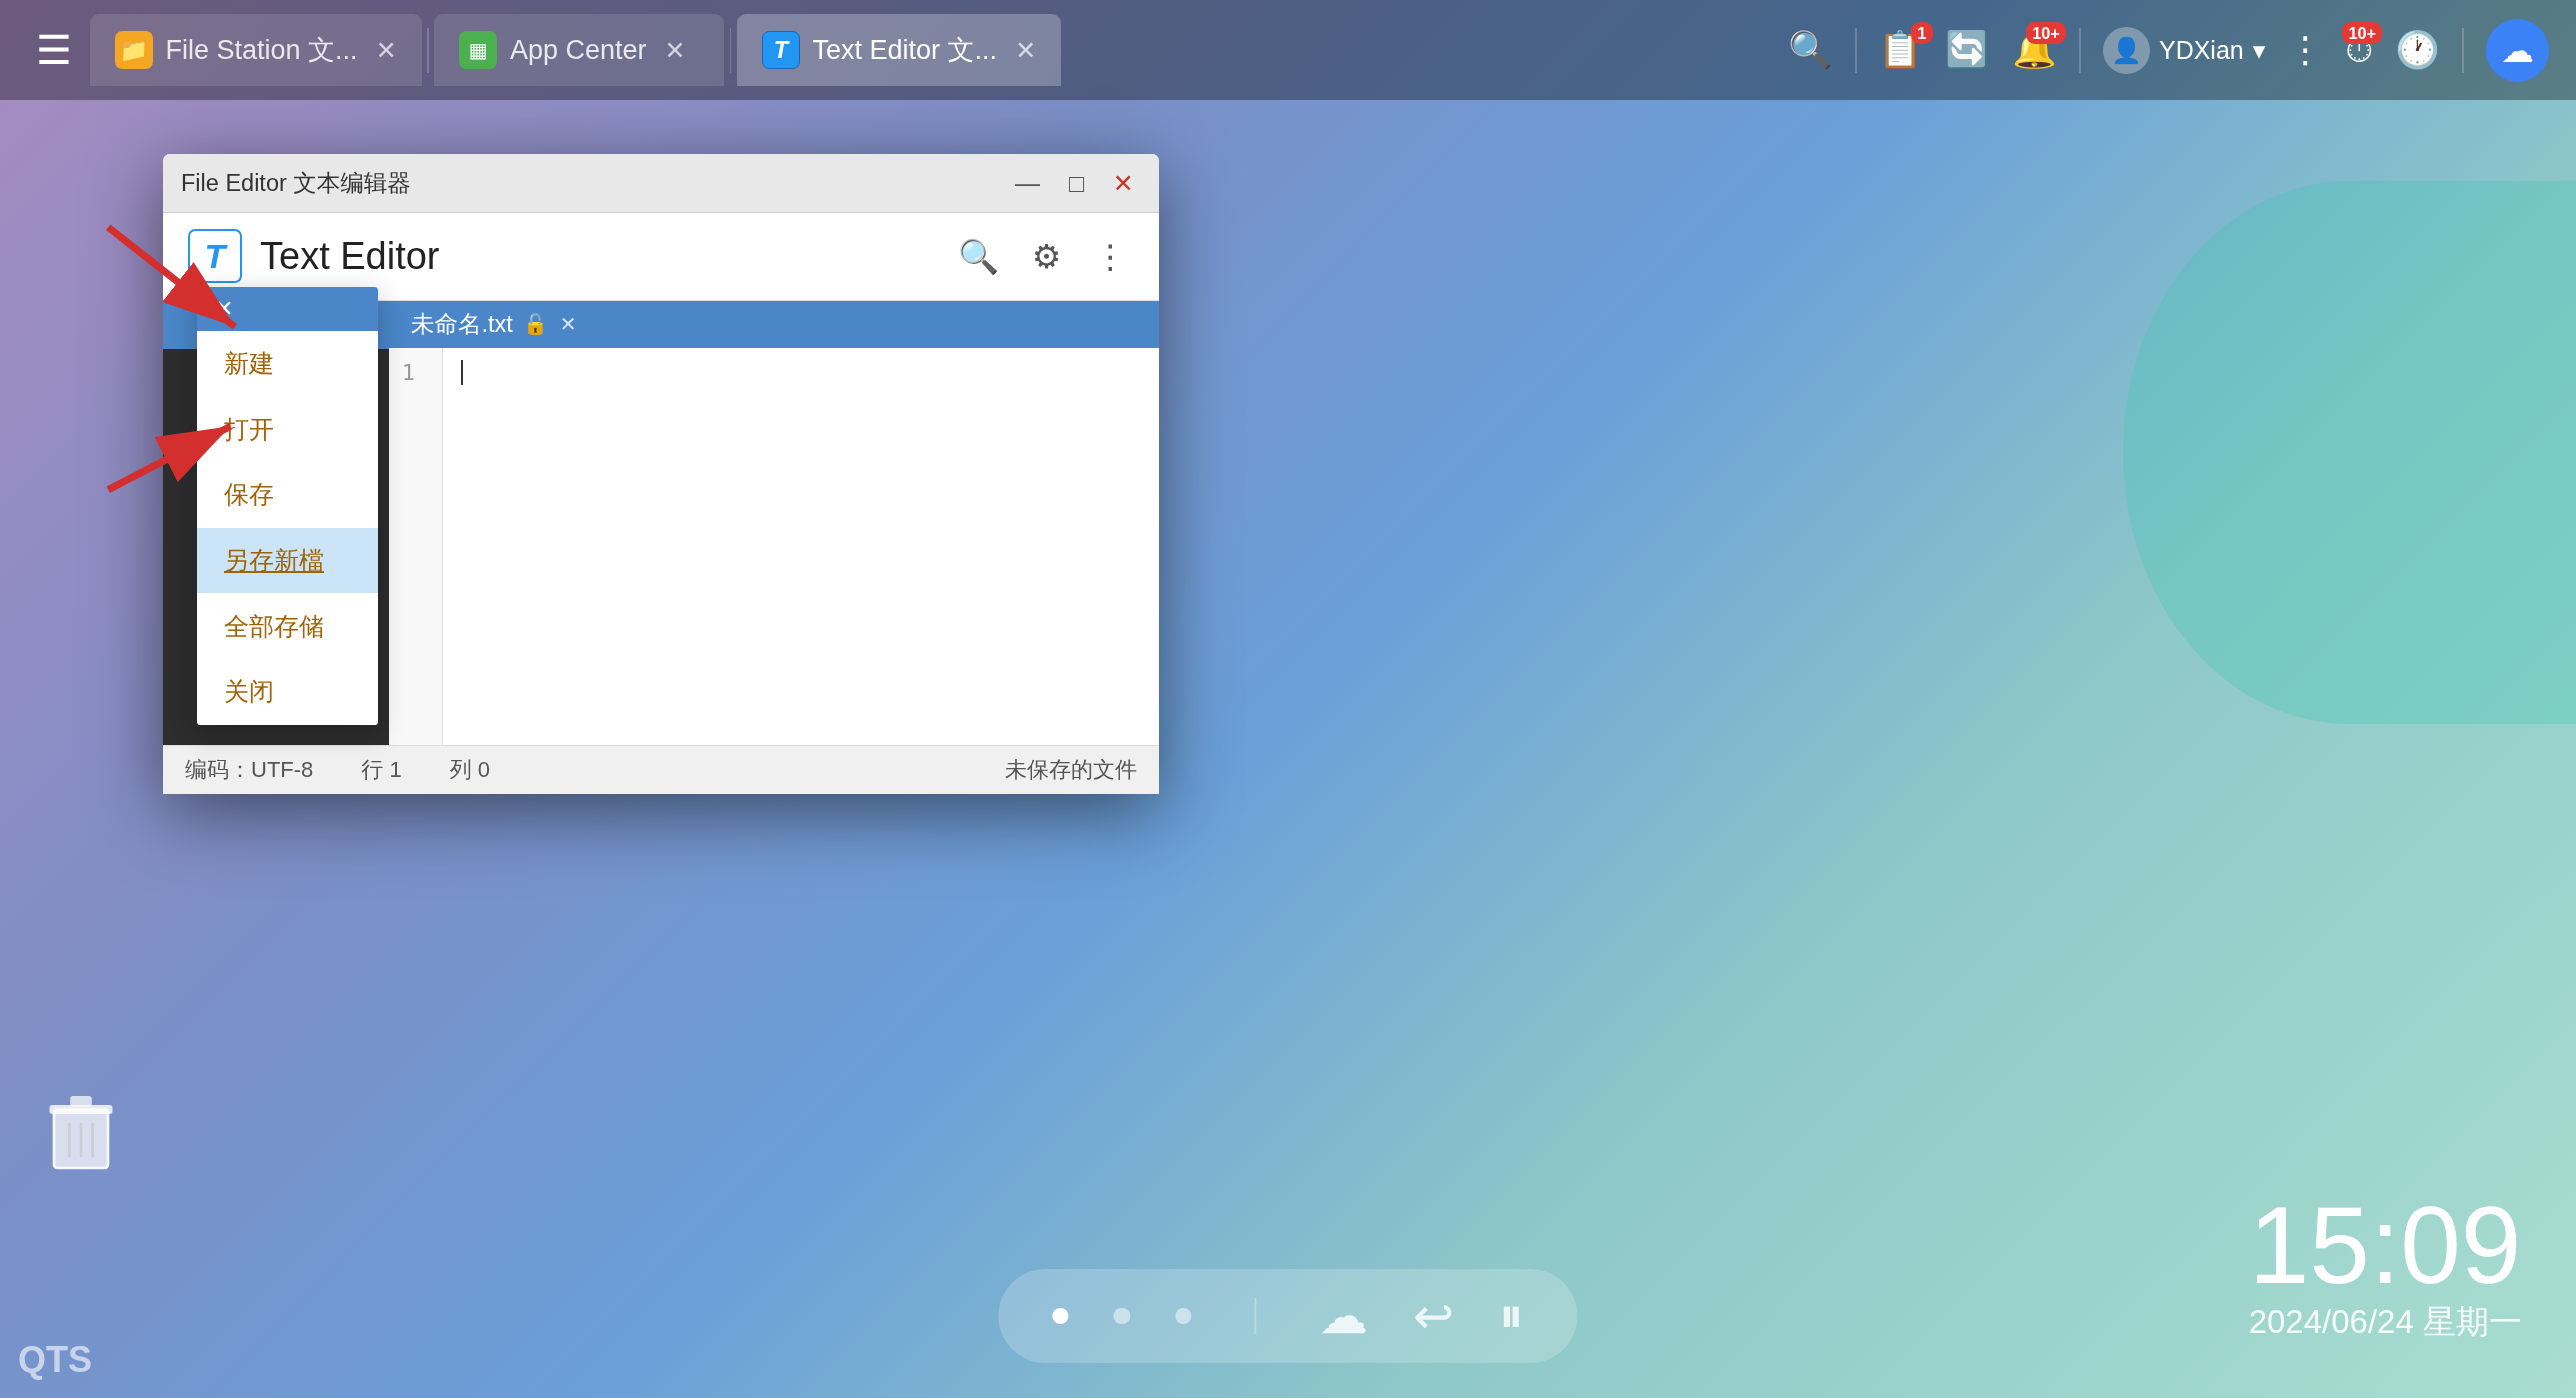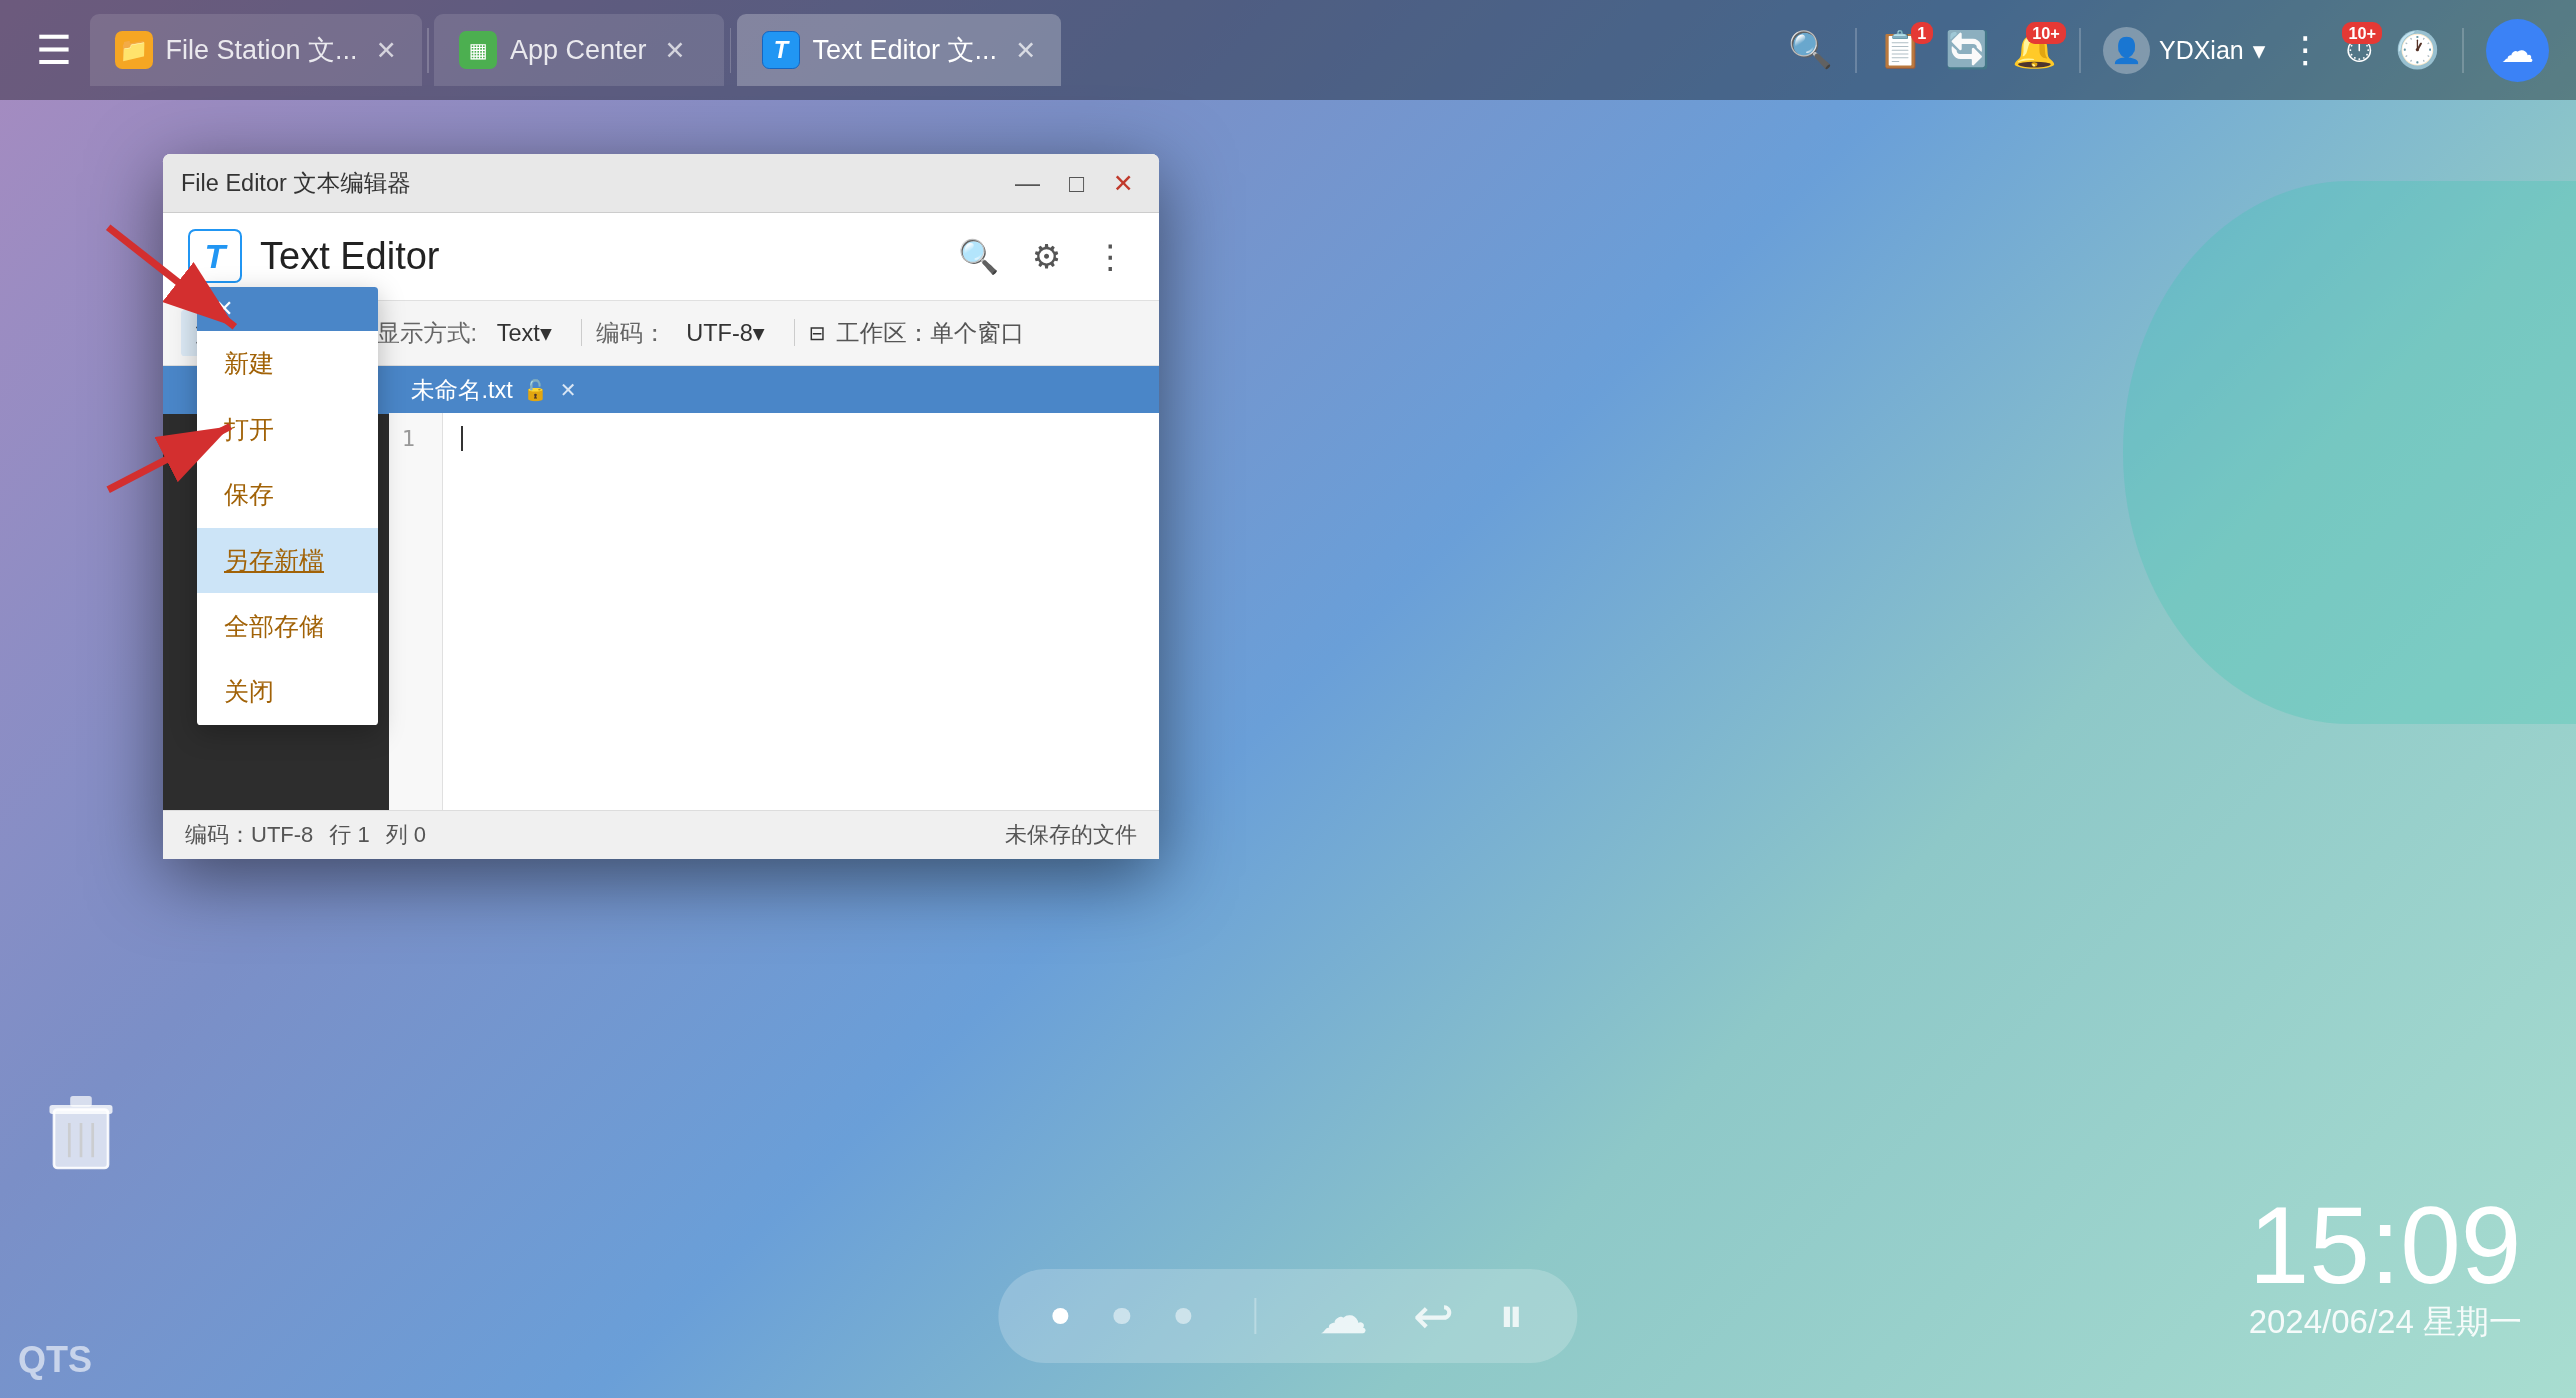--- a/index.html
+++ b/index.html
@@ -417,21 +417,21 @@
       padding: 9px 22px;
       display: flex;
       align-items: center;
       justify-content: space-between;
       font-size: 22px;
       color: #555;
       border-top: 0.9px solid #ddd;
     }
     .status-left {
       display: flex;
-      gap: 16px;
+      gap: 48px;
     }
 
     
     .dropdown-menu {
       position: absolute;
       top: 187px;
       left: 197px;
       width: 181px;
       background: white;
       border-radius: 3.6px;
@@ -537,32 +537,20 @@
         <div class="app-logo">T</div>
         <span class="app-title">Text Editor</span>
       </div>
       <div class="app-header-btns">
         <span class="header-icon-btn">🔍</span>
         <span class="header-icon-btn">⚙</span>
         <span class="header-icon-btn">⋮</span>
       </div>
     </div>
 
-    <div class="menu-bar">
-      <span class="menu-item active">文件▾</span>
-      <span class="menu-item">编辑▾</span>
-      <span style="margin-left:9px; color:#666;">显示方式:</span>
-      <span class="menu-item">Text▾</span>
-      <div class="menu-separator-v"></div>
-      <span style="color:#666;">编码：</span>
-      <span class="menu-item">UTF-8▾</span>
-      <div class="menu-separator-v"></div>
-      <span style="font-size:20px;">⊟</span>
-      <span style="color:#555; margin-left:5.4px;">工作区：单个窗口</span>
-    </div>
 
     <div class="editor-body">
 
       <div class="editor-sidebar">
         <div class="sidebar-header">
           <span></span>
           <span style="cursor:pointer;">✕</span>
         </div>
       </div>
 

